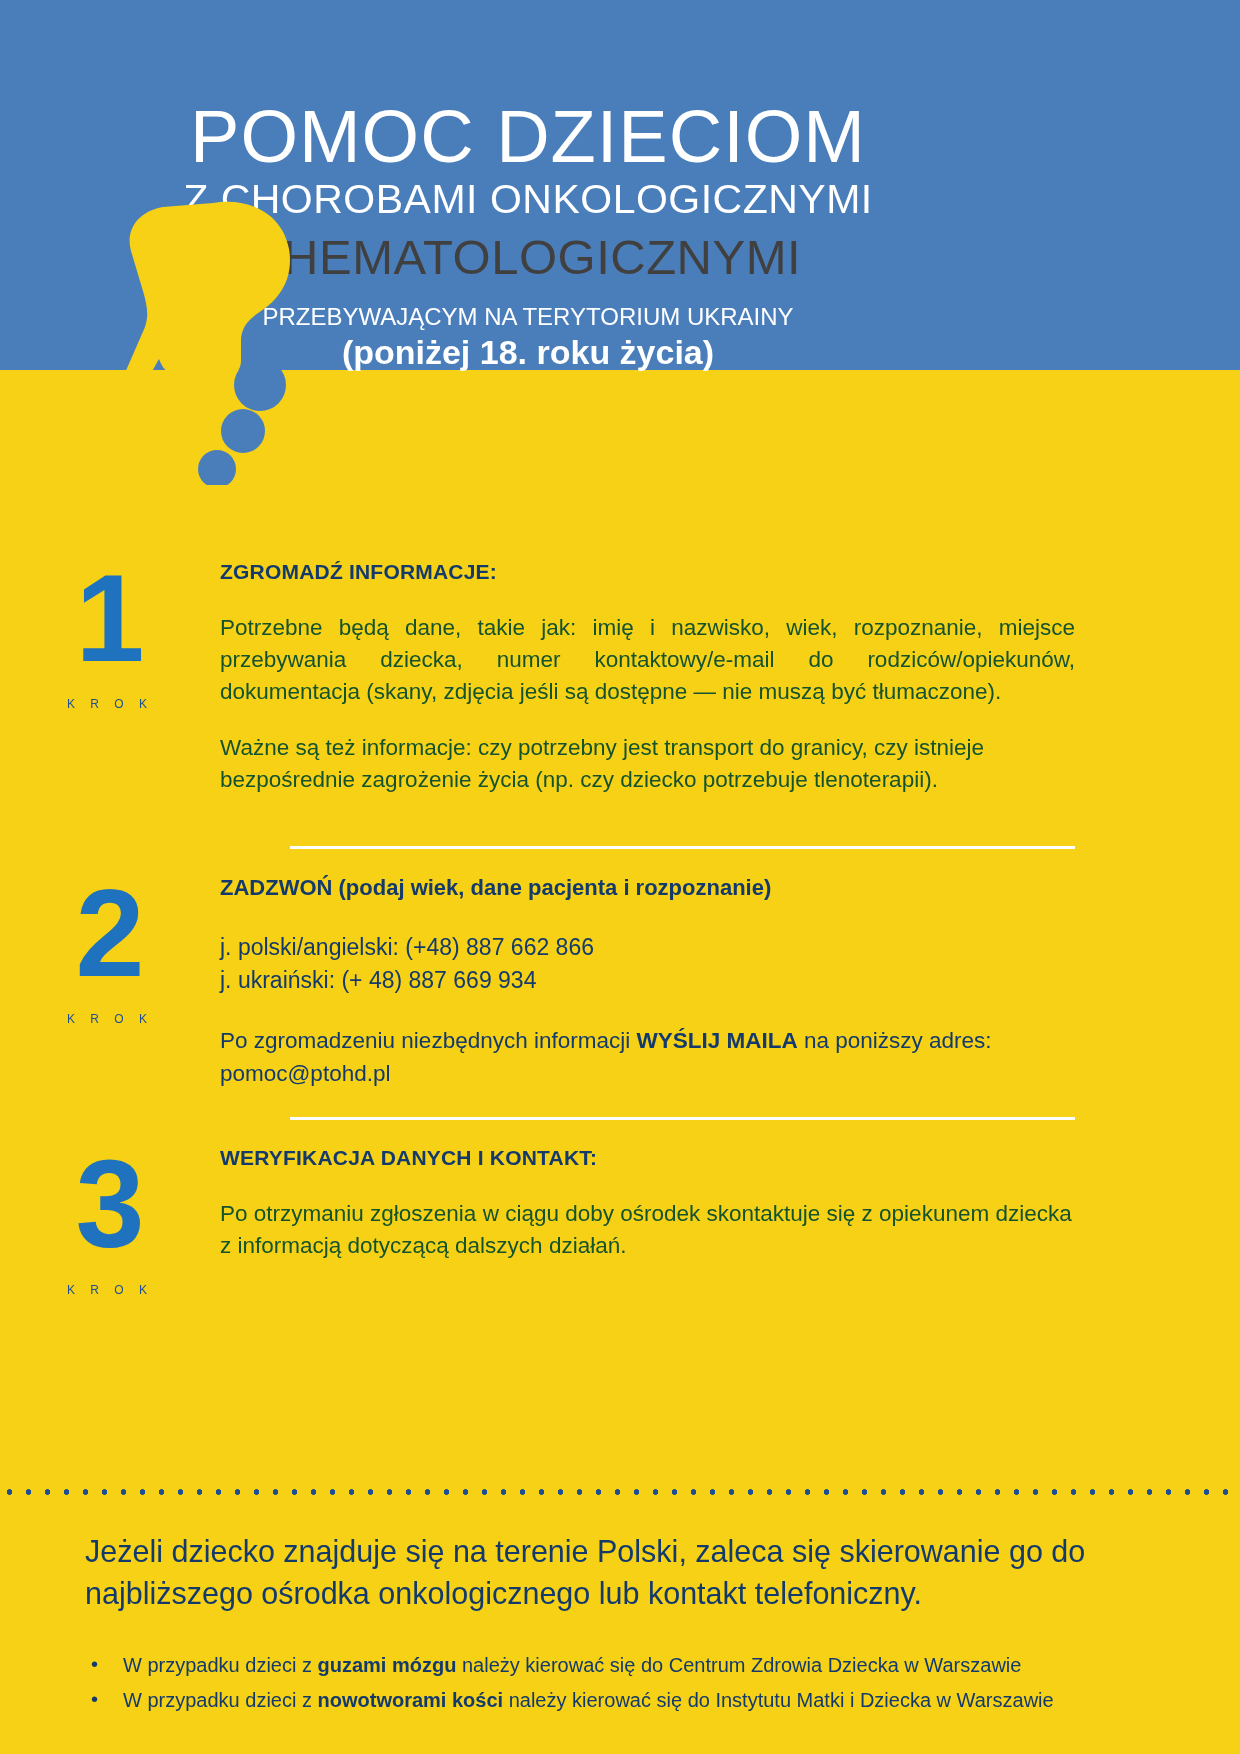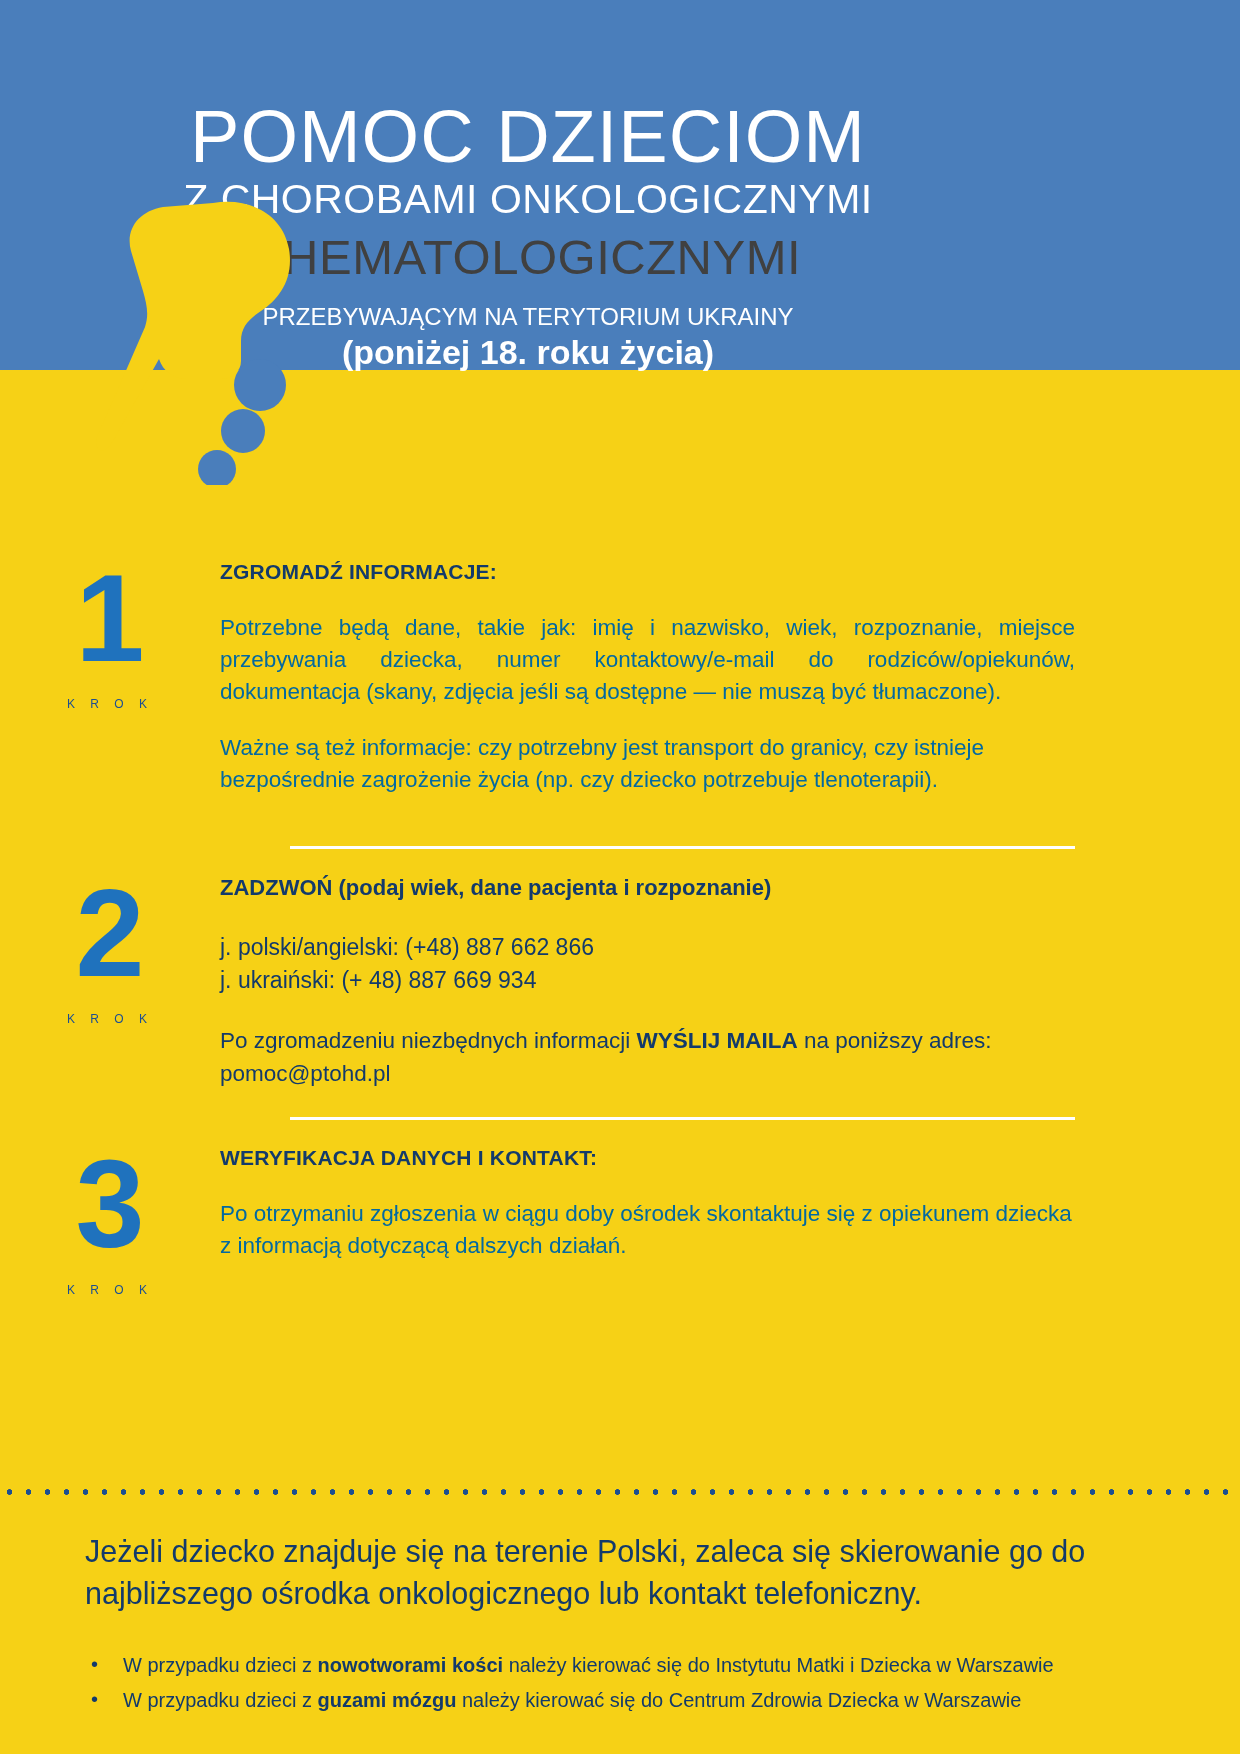--- a/index.html
+++ b/index.html
@@ -122,21 +122,21 @@
   .step-head {
     font-size: 21px;
     font-weight: 700;
     color: #133a6b;
     letter-spacing: 0.2px;
     margin-bottom: 28px;
   }
   .step-p {
     font-size: 22.5px;
     line-height: 1.42;
-    color: #0369a1;
+    color: #14532d;
     margin: 0 0 24px 0;
     text-align: justify;
   }
   .step-p.nojust { text-align: left; }
   .divider {
     height: 3px;
     background: #ffffff;
     margin: 26px 165px 26px 290px;
   }
   .phones {
@@ -279,19 +279,19 @@
   </div>
 
 </div>
 
 <div class="dotted"></div>
 
 <div class="footer">
   <div class="footer-lead">Jeżeli dziecko znajduje się na terenie Polski, zaleca się skierowanie go do najbliższego ośrodka onkologicznego lub kontakt telefoniczny.</div>
   <ul class="bullets">
     <li>
+      <span>W przypadku dzieci z </span><b>guzami mózgu</b><span> należy kierować się do Centrum Zdrowia Dziecka w Warszawie</span>
+    </li>
+    <li>
       <span>W przypadku dzieci z </span><b>nowotworami kości</b><span> należy kierować się do Instytutu Matki i Dziecka w Warszawie</span>
     </li>
-    <li>
-      <span>W przypadku dzieci z </span><b>guzami mózgu</b><span> należy kierować się do Centrum Zdrowia Dziecka w Warszawie</span>
-    </li>
   </ul>
 </div>
 
 </body></html>

